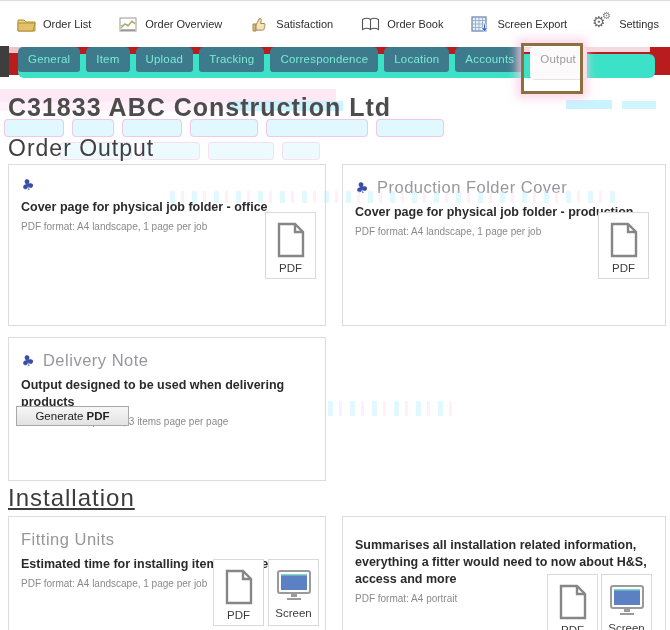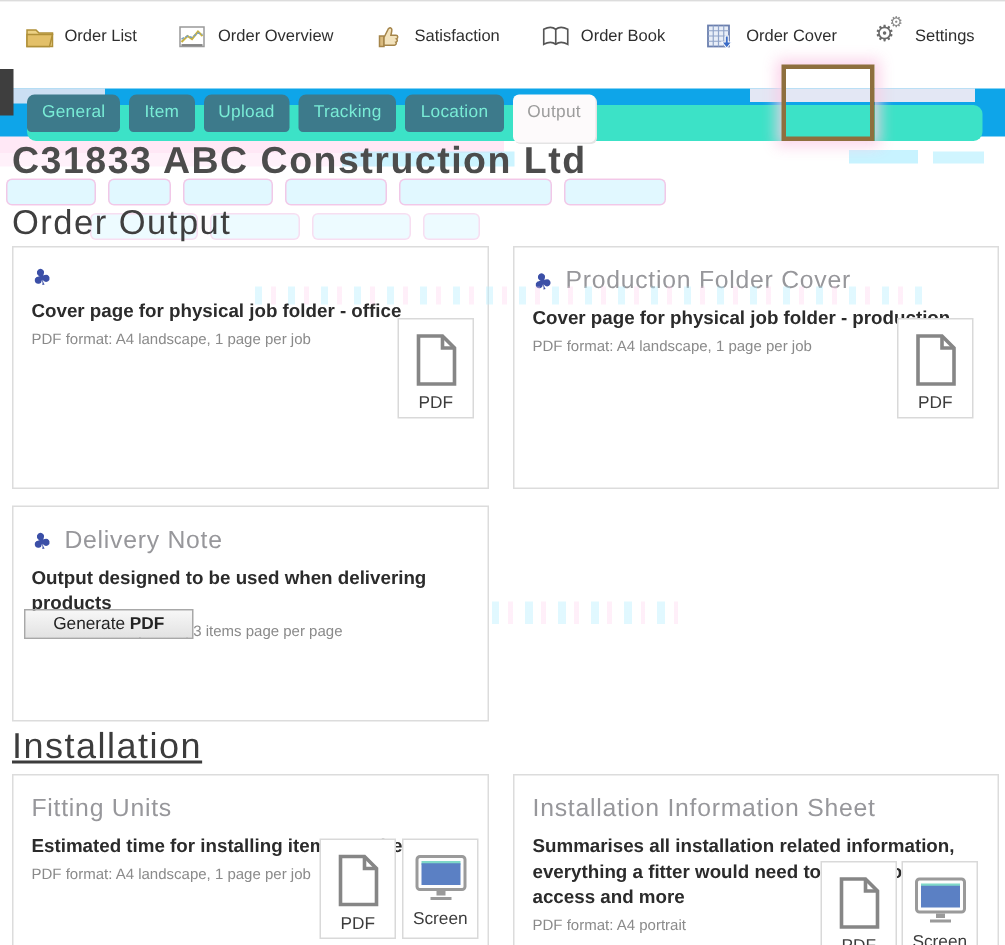--- a/index.html
+++ b/index.html
@@ -8,21 +8,21 @@
 
   
   .toolbar{position:absolute;top:0;left:0;width:670px;height:46px;display:flex;align-items:center;gap:27px;padding-left:16px;box-sizing:border-box;background:#fff;z-index:8;}
   .tool-item{display:flex;align-items:center;gap:7px;font-size:11px;color:#2e2e2e;cursor:pointer;white-space:nowrap;}
   .tool-item .ticon{width:20px;height:17px;display:inline-flex;align-items:center;justify-content:center;}
   .gearwrap{position:relative;width:18px;height:18px;}
   .gear-big{position:absolute;left:-2px;top:0px;font-size:15px;color:#6b6b6b;line-height:15px;font-family:"DejaVu Sans",sans-serif;}
   .gear-small{position:absolute;left:8px;top:-4px;font-size:10px;color:#8a8a8a;line-height:10px;font-family:"DejaVu Sans",sans-serif;}
 
   
-  .tabrow{position:absolute;top:58px;left:0;width:670px;height:32px;background:#0ea5e9;z-index:6;}
+  .tabrow{position:absolute;top:42px;left:0;width:670px;height:32px;background:#b91c1c;z-index:6;}
   .tab-pink-l{position:absolute;left:0;top:0;width:70px;height:10px;background:#fbeef5;opacity:.8;}
   .tab-pink-r{position:absolute;left:500px;top:0;width:150px;height:9px;background:#fbeef5;opacity:.9;}
   .band{position:absolute;top:11px;left:18px;width:637px;height:24px;background:#3ce2c7;border-radius:6px;}
   .tabs{position:absolute;top:4px;left:18px;display:flex;gap:6px;align-items:flex-start;z-index:10;}
   .tab{background:#3d7a8b;color:#79ecd6;font-size:11.5px;letter-spacing:.2px;padding:6px 10px 7px;border-radius:5px 5px 3px 3px;cursor:pointer;white-space:nowrap;}
   .tab.active{background:#fdfafb;color:#9c9c9c;padding-bottom:14px;border-radius:4px;z-index:12;box-shadow:1px 1px 0 #e4e4e4;}
   .darkbar{position:absolute;left:0;top:45px;width:9px;height:31px;background:#3e3e3e;z-index:9;}
   .brown-box{position:absolute;left:521px;top:42px;width:56px;height:45px;border:3px solid #8e6f3e;z-index:30;box-shadow:0 0 9px 4px rgba(250,205,230,.85);pointer-events:none;}
 
   
@@ -102,41 +102,43 @@
       <span>Order Book</span>
     </div>
     <div class="tool-item">
       <span class="ticon">
         <svg width="18" height="17" viewBox="0 0 18 17">
             <rect x="1" y="1" width="14" height="14" fill="#e8eef8" stroke="#6b7fae" stroke-width="1.2"></rect>
             <path d="M1 4.5 h14 M1 8 h14 M1 11.5 h14 M4.5 1 v14 M8 1 v14 M11.5 1 v14" stroke="#8fa3c8" stroke-width=".8"></path>
             <path d="M12.5 8 v4 h-2.2 l3.2 4 3.2 -4 h-2.2 v-4 z" fill="#3b6cc7" stroke="#fff" stroke-width=".7"></path>
           </svg>
       </span>
-      <span>Order Cover</span>
+      <span>Screen Export</span>
     </div>
     <div class="tool-item">
       <span class="gearwrap">
           <span class="gear-big">⚙</span>
           <span class="gear-small">⚙</span>
         </span>
       <span>Settings</span>
     </div>
   </div>
 
   <div class="tabrow">
     <div class="tab-pink-l"></div>
     <div class="tab-pink-r"></div>
     <div class="band"></div>
     <div class="tabs">
       <div class="tab">General</div>
       <div class="tab">Item</div>
       <div class="tab">Upload</div>
       <div class="tab">Tracking</div>
+      <div class="tab">Correspondence</div>
       <div class="tab">Location</div>
+      <div class="tab">Accounts</div>
       <div class="tab active">Output</div>
 
     </div>
   </div>
   <div class="darkbar"></div>
   <div class="brown-box"></div>
 
   <div class="h-customer">C31833 ABC Construction Ltd</div>
   <div class="h-section">Order Output</div>
   <div class="h-install">Installation</div>
@@ -237,23 +239,20 @@
             <rect x="5" y="6.5" width="26" height="14.5" fill="#5b80c4"></rect>
             <rect x="15" y="25" width="6" height="3" fill="#9a9a9a"></rect>
             <rect x="11" y="29" width="14" height="2" fill="#9a9a9a"></rect>
           </svg>
       </span>
       <span class="action-label">Screen</span>
     </div>
   </div>
 
   <div class="card card5">
-    <div class="card-title">
-      <span>Installation Information Sheet</span>
-    </div>
     <div class="card-desc">Summarises all installation related information, everything a fitter would need to now about H&amp;S, access and more</div>
     <div class="card-meta">PDF format: A4 portrait</div>
     <div class="action a-pdf">
       <span>
         <svg width="30" height="36" viewBox="0 0 30 36">
             <path d="M3 2 h16 l8 8 v24 H3 z" fill="#fff" stroke="#868686" stroke-width="2.4"></path>
             <path d="M19 2 v8 h8" fill="none" stroke="#868686" stroke-width="2.4"></path>
           </svg>
       </span>
       <span class="action-label">PDF</span>

